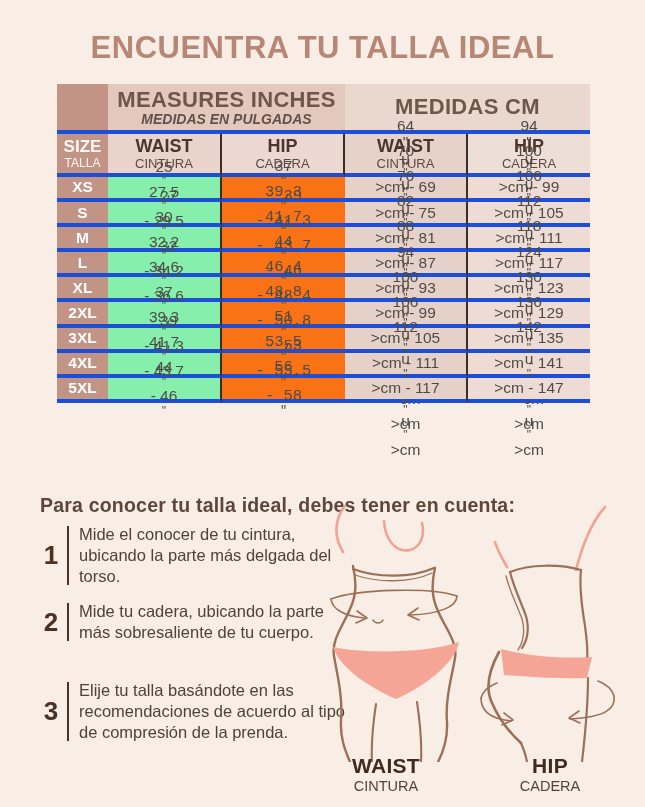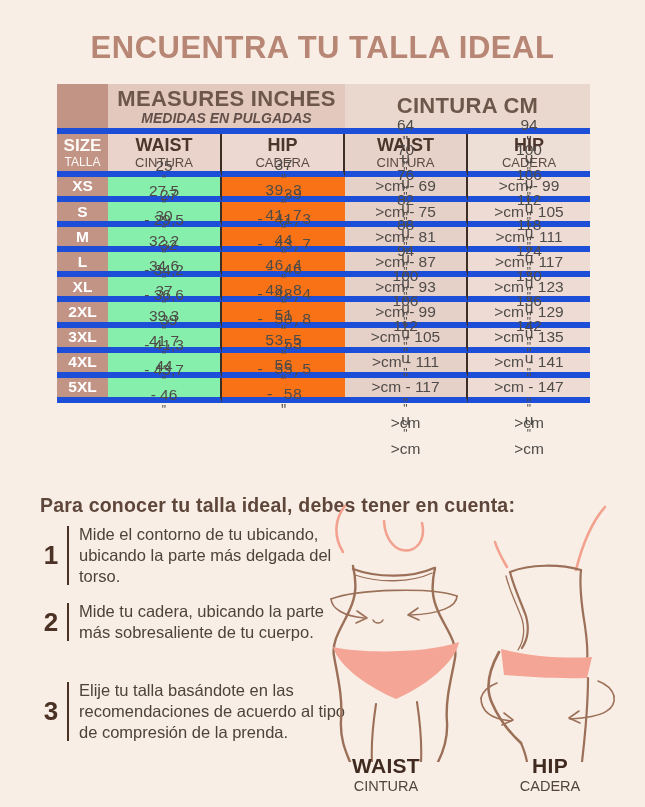--- a/index.html
+++ b/index.html
@@ -20,21 +20,21 @@
 
   
   .size-table{
     position:absolute;left:57px;top:84px;
     display:grid;
     grid-template-columns:51px 114px 123px 123px 122px;
     grid-template-rows:50px 43px repeat(10,25.1px);
   }
   .c{
     display:flex;align-items:center;justify-content:center;flex-direction:column;
-    border-bottom:6px solid #1d4ed8;box-sizing:border-box;line-height:1.05;
+    border-bottom:4px solid #1d4ed8;box-sizing:border-box;line-height:1.05;
   }
   .vr{border-right:2px solid #3c2e25;}
   .col-size{background:#c29486;text-align:right;}
   .band-in{grid-column:2/4;background:#e2c8bd;}
   .band-cm{grid-column:4/6;background:#ead8cf;}
   .sub-in1{background:#e9d3ca;}
   .sub-in2{background:#ecd8d0;}
   .sub-cm1{background:#e7d2c9;}
   .sub-cm2{background:#eedfd6;}
   .d-win{background:#86efac;text-align:right;}
@@ -81,21 +81,21 @@
   <h1 class="page-title">ENCUENTRA TU TALLA IDEAL</h1>
 
   <div class="size-table">
 
     <div class="c col-size"></div>
     <div class="c band-in">
       <div class="band-title">MEASURES INCHES</div>
       <div class="band-sub">MEDIDAS EN PULGADAS</div>
     </div>
     <div class="c band-cm">
-      <div class="band-title">CINTURA CM</div>
+      <div class="band-title">MEDIDAS CM</div>
     </div>
 
     <div class="c col-size">
       <div class="sz-en">SIZE</div>
       <div class="sz-es">TALLA</div>
     </div>
     <div class="c sub-in1 vr">
       <div class="sub-en">WAIST</div>
       <div class="sub-es">CINTURA</div>
     </div>
@@ -165,21 +165,21 @@
     <div class="c d-hin measure">56<span class="uq">"</span> - 58<span class="uq">"</span></div>
     <div class="c d-wcm vr measure">112<span class="&lt;span">"</span>u<span class="uq">"</span>&gt;cm - 117<span class="&lt;span">"</span>u<span class="uq">"</span>&gt;cm</div>
     <div class="c d-hcm measure">142<span class="&lt;span">"</span>u<span class="uq">"</span>&gt;cm - 147<span class="&lt;span">"</span>u<span class="uq">"</span>&gt;cm</div>
   </div>
 
   <h2 class="guide-heading">Para conocer tu talla ideal, debes tener en cuenta:</h2>
 
   <div class="step step-1">
     <div class="step-num">1</div>
     <div class="step-bar"></div>
-    <div class="step-text">Mide el contorno de tu ubicando, ubicando la parte más delgada del torso.</div>
+    <div class="step-text">Mide el conocer de tu cintura, ubicando la parte más delgada del torso.</div>
   </div>
   <div class="step step-2">
     <div class="step-num">2</div>
     <div class="step-bar"></div>
     <div class="step-text">Mide tu cadera, ubicando la parte más sobresaliente de tu cuerpo.</div>
   </div>
   <div class="step step-3">
     <div class="step-num">3</div>
     <div class="step-bar"></div>
     <div class="step-text">Elije tu talla basándote en las recomendaciones de acuerdo al tipo de compresión de la prenda.</div>

